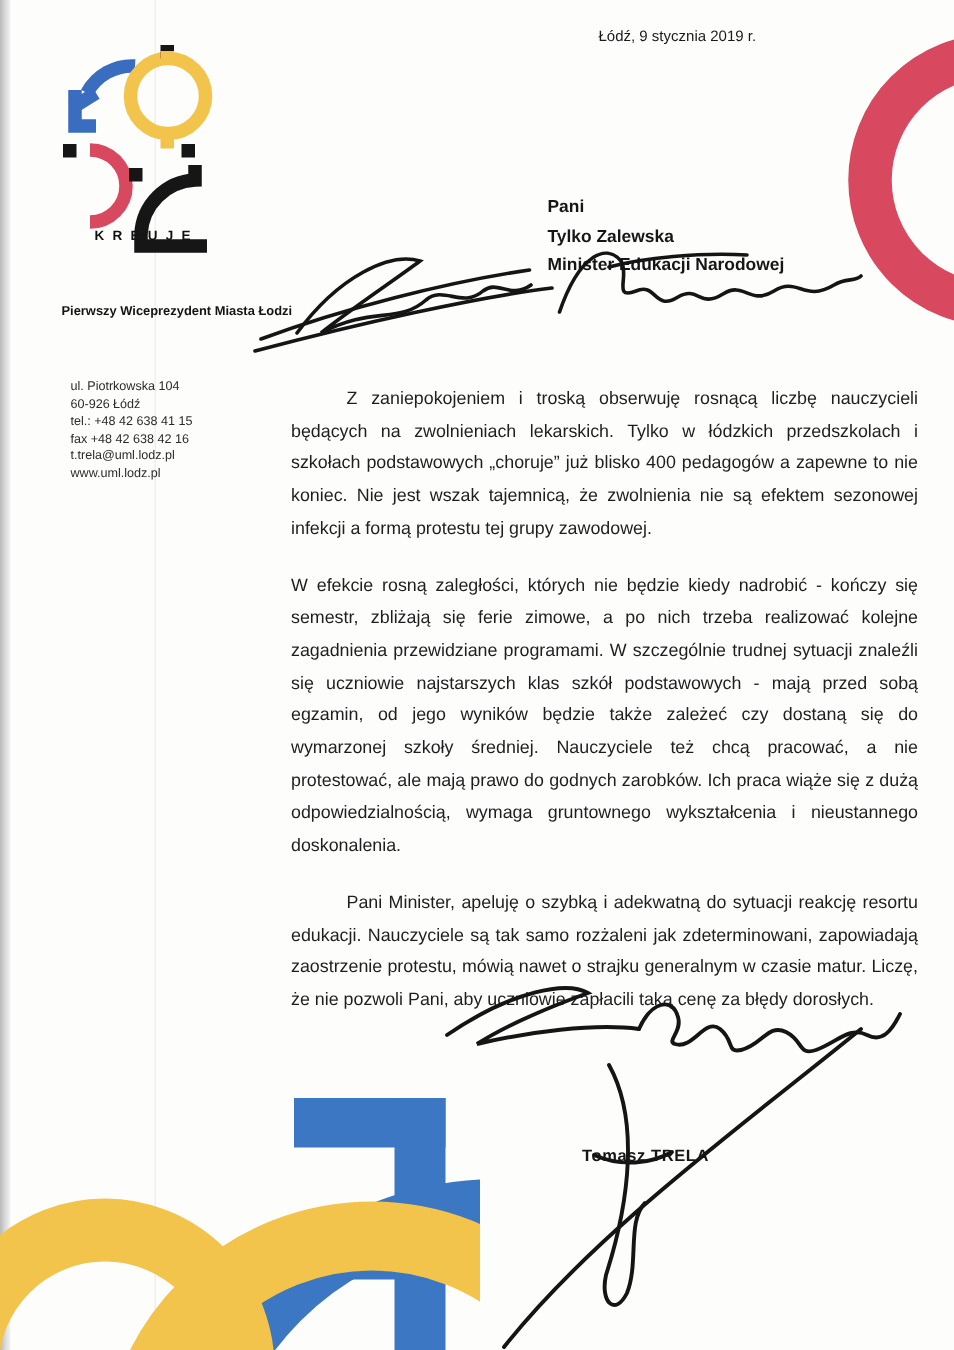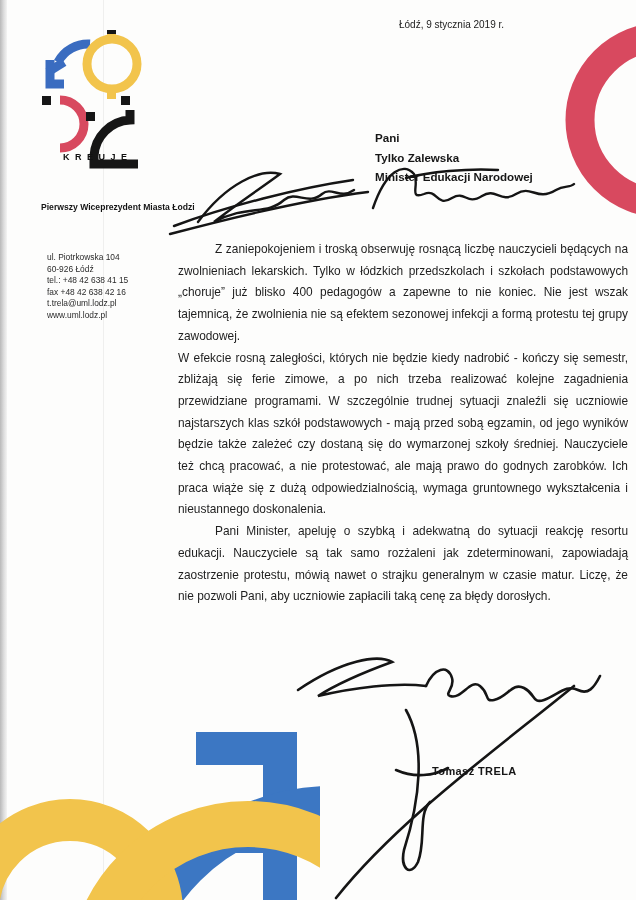--- a/index.html
+++ b/index.html
@@ -17,32 +17,32 @@
   .kreuje{position:absolute;left:63px;top:152px;font-size:9px;font-weight:bold;
     letter-spacing:5.5px;color:#111;}
   .sender-title{position:absolute;left:41px;top:202px;font-size:8.6px;font-weight:bold;color:#141414;}
   .contact{position:absolute;left:47px;top:252px;font-size:8.4px;line-height:11.6px;color:#2b2b2b;}
   
   .date{position:absolute;left:399px;top:19px;width:160px;font-size:10px;color:#1a1a1a;}
   
   .pink-ring{position:absolute;left:543px;top:10px;width:93px;height:215px;}
   
   .recipient{position:absolute;left:365px;top:128px;font-size:11.6px;font-weight:bold;
-    line-height:19.5px;color:#161616;margin-left:10px;}
+    line-height:19.5px;color:#161616;}
   
   .greeting-hand{position:absolute;left:168px;top:160px;width:410px;height:80px;}
   .signature-hand{position:absolute;left:278px;top:650px;width:330px;height:250px;}
   
   .letter-body{position:absolute;left:178px;top:239px;width:450px;
     font-size:11.9px;line-height:21.7px;text-align:justify;color:#1e1e1e;}
-  .letter-body p{margin:0;}
+  .letter-body p{margin:16px;}
   .letter-body p.indent{text-indent:37px;}
   
   .signer{position:absolute;left:388px;top:765px;font-size:11px;font-weight:bold;
-    letter-spacing:.4px;color:#161616;margin-left:44px;}
+    letter-spacing:.4px;color:#161616;}
   
   .bottom-decor{position:absolute;left:0px;top:700px;width:320px;height:200px;}
 </style>
 </head>
 <body>
 
 <div class="page">
 
   <div class="scan-edge-left"></div>
   <div class="fold-line"></div>

